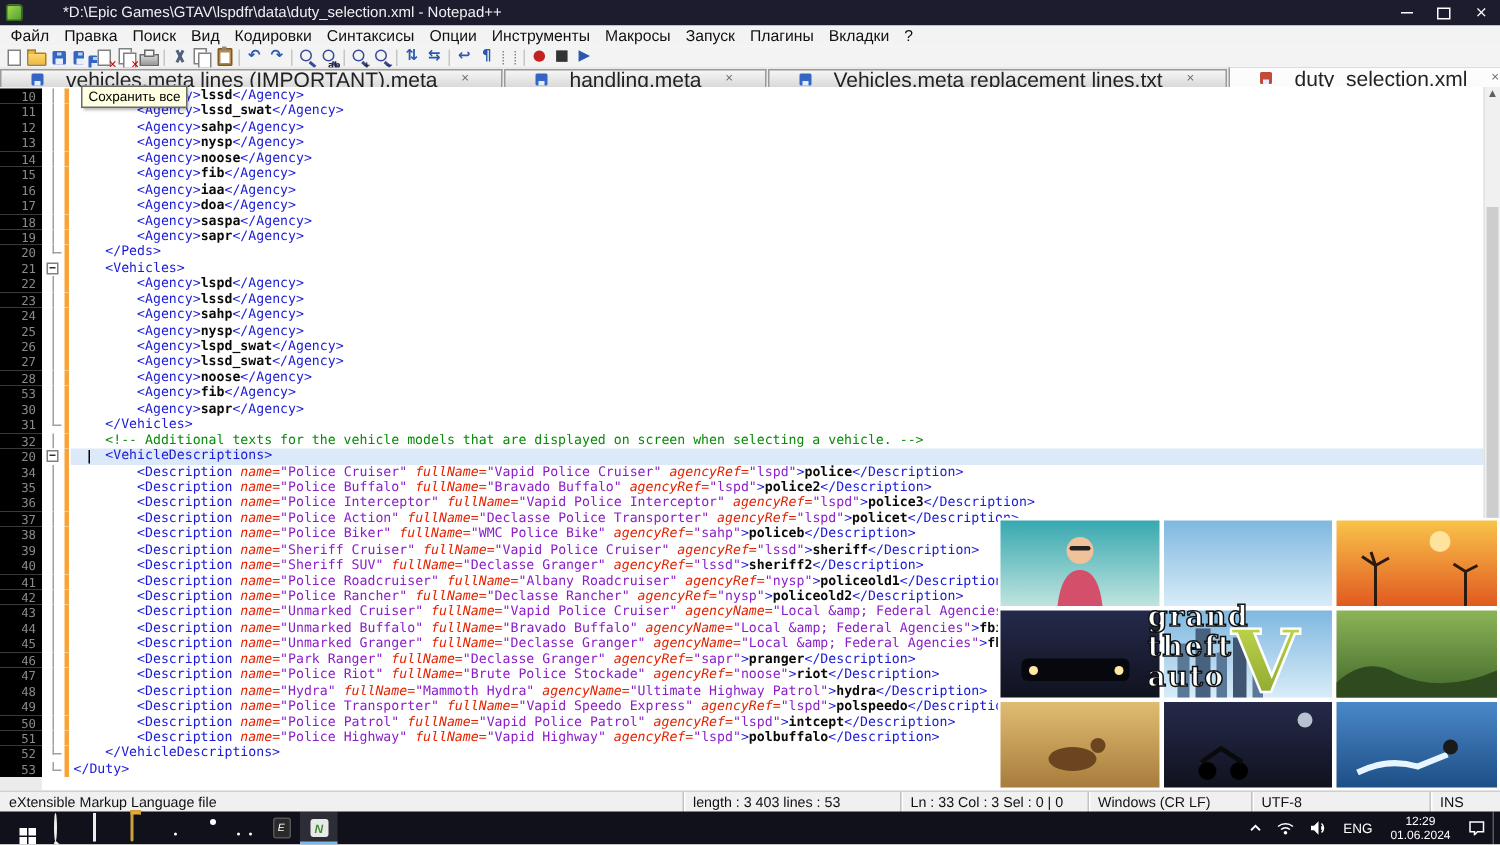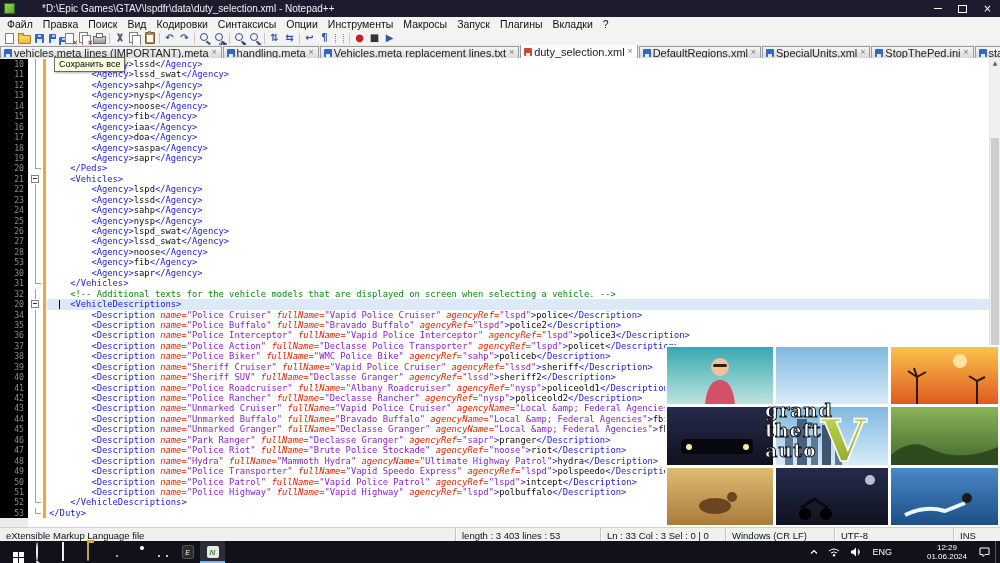--- a/index.html
+++ b/index.html
@@ -59,23 +59,23 @@
   .ic-ig{width:7px;height:9px;border-left:1px dotted #888;border-right:1px dotted #888;}
 
   
   .tooltip{position:absolute;left:54px;top:57px;height:13px;padding:0 4px;background:#ffffe1;
     border:1px solid #6a6a6a;font-size:9px;line-height:12px;color:#000;z-index:20;white-space:nowrap;
     box-shadow:1px 1px 2px rgba(0,0,0,.3);}
 
   
   .tabbar{position:absolute;top:45px;left:0;right:0;height:13px;background:#eceae6;
     border-bottom:1px solid #9a9a9a;display:flex;align-items:flex-end;overflow:hidden;}
-  .tab{height:11px;display:flex;align-items:center;gap:2px;padding:0 3px;margin-right:1px;
+  .tab{height:11px;display:flex;align-items:center;gap:15px;padding:0 20px;margin-right:1px;
     border:1px solid #9a9a9a;border-bottom:none;background:linear-gradient(#f6f6f6,#d9d9d9);
-    font-size:11px;white-space:nowrap;color:#222;flex:none;}
+    font-size:14px;white-space:nowrap;color:#222;flex:none;}
   .tab.active{height:13px;background:#fcfcfc;position:relative;z-index:2;justify-content:space-between;}
   .floppy{width:8px;height:8px;background:#3566c4;border-radius:1px;position:relative;flex:none;}
   .floppy::after{content:"";position:absolute;left:2px;bottom:0;width:4px;height:3px;background:#e6ecfa;}
   .floppy.mod{background:#c44a3a;}
   .tab-close{width:7px;height:9px;color:#666;font-size:7px;line-height:9px;text-align:center;font-family:"DejaVu Sans",sans-serif;}
   .tab-close::before{content:"×";}
 
   
   .editor{position:absolute;top:58px;left:0;right:0;height:469px;background:#fff;overflow:hidden;}
   .gutter-bg{position:absolute;left:0;top:0;bottom:0;width:28px;background:#ebebeb;}
@@ -91,21 +91,21 @@
     border:1px solid #808080;box-sizing:border-box;}
   .fold.box::after{content:"";position:absolute;left:5px;top:4px;width:4px;height:1px;background:#303030;}
   .chg{width:4px;flex:none;position:relative;background:#fff;}
   .chg::before{content:"";position:absolute;left:0;top:0;bottom:0;width:3px;background:#f8a33a;}
   .code{flex:1;padding-left:2px;background:#fff;overflow:hidden;}
   .row.cur .code{background:#dce9f8;}
   .caret{position:absolute;left:59px;top:1px;width:1px;height:8.5px;background:#000;z-index:3;}
   .tok-t{color:#1a1ad6;}
   .tok-a{color:#e42200;font-style:italic;}
   .tok-v{color:#8a1fc8;}
-  .tok-x{color:#0a0a0a;font-weight:normal;}
+  .tok-x{color:#0a0a0a;font-weight:bold;}
   .tok-c{color:#0a8a0a;}
   .tok-p{color:#000;}
   .vscroll{position:absolute;right:0;top:0;bottom:0;width:10px;background:#f0f0f0;border-left:1px solid #e2e2e2;}
   .vscroll .arr{position:absolute;left:0;width:10px;height:9px;color:#606060;font-size:6px;text-align:center;line-height:9px;font-family:"DejaVu Sans",sans-serif;}
   .vthumb{position:absolute;left:1px;right:1px;top:17%;bottom:9px;background:#cdcdcd;}
 
   
   .artwork{position:absolute;left:665px;top:345px;width:335px;height:182px;z-index:10;overflow:hidden;}
 
   
@@ -135,21 +135,21 @@
   .ic-stm::after{content:"";position:absolute;left:2px;bottom:2px;width:4px;height:4px;border-radius:50%;background:#fff;}
   .ic-dsc{width:12px;height:9px;border-radius:4px;background:#5865f2;position:relative;}
   .ic-dsc::before,.ic-dsc::after{content:"";position:absolute;top:3px;width:2px;height:2px;border-radius:50%;background:#fff;}
   .ic-dsc::before{left:3px;}.ic-dsc::after{right:3px;}
   .ic-epic{width:10px;height:12px;border-radius:2px;background:#2a2a2a;border:1px solid #555;color:#fff;
     font-size:7px;display:flex;align-items:center;justify-content:center;}
   .ic-npp{width:12px;height:12px;border-radius:2px;background:#e9e9e9;color:#3f8f2f;font-size:8px;font-weight:bold;
     display:flex;align-items:center;justify-content:center;}
   .tray{margin-left:auto;display:flex;align-items:center;height:100%;}
   .tray-item{padding:0 5px;height:100%;display:flex;align-items:center;justify-content:center;color:#fff;font-size:9px;flex:none;}
-  .clock{flex-direction:column;line-height:9px;font-size:8px;padding:0 7px;text-align:center;margin-left:23px;}
+  .clock{flex-direction:column;line-height:9px;font-size:8px;padding:0 7px;text-align:center;}
   .show-desktop{width:4px;height:100%;border-left:1px solid rgba(255,255,255,.3);flex:none;}
 </style>
 </head>
 <body>
 
 <div id="app">
 
   <div class="titlebar">
     <span class="app-icon"></span>
     <span class="title">*D:\Epic Games\GTAV\lspdfr\data\duty_selection.xml - Notepad++</span>

